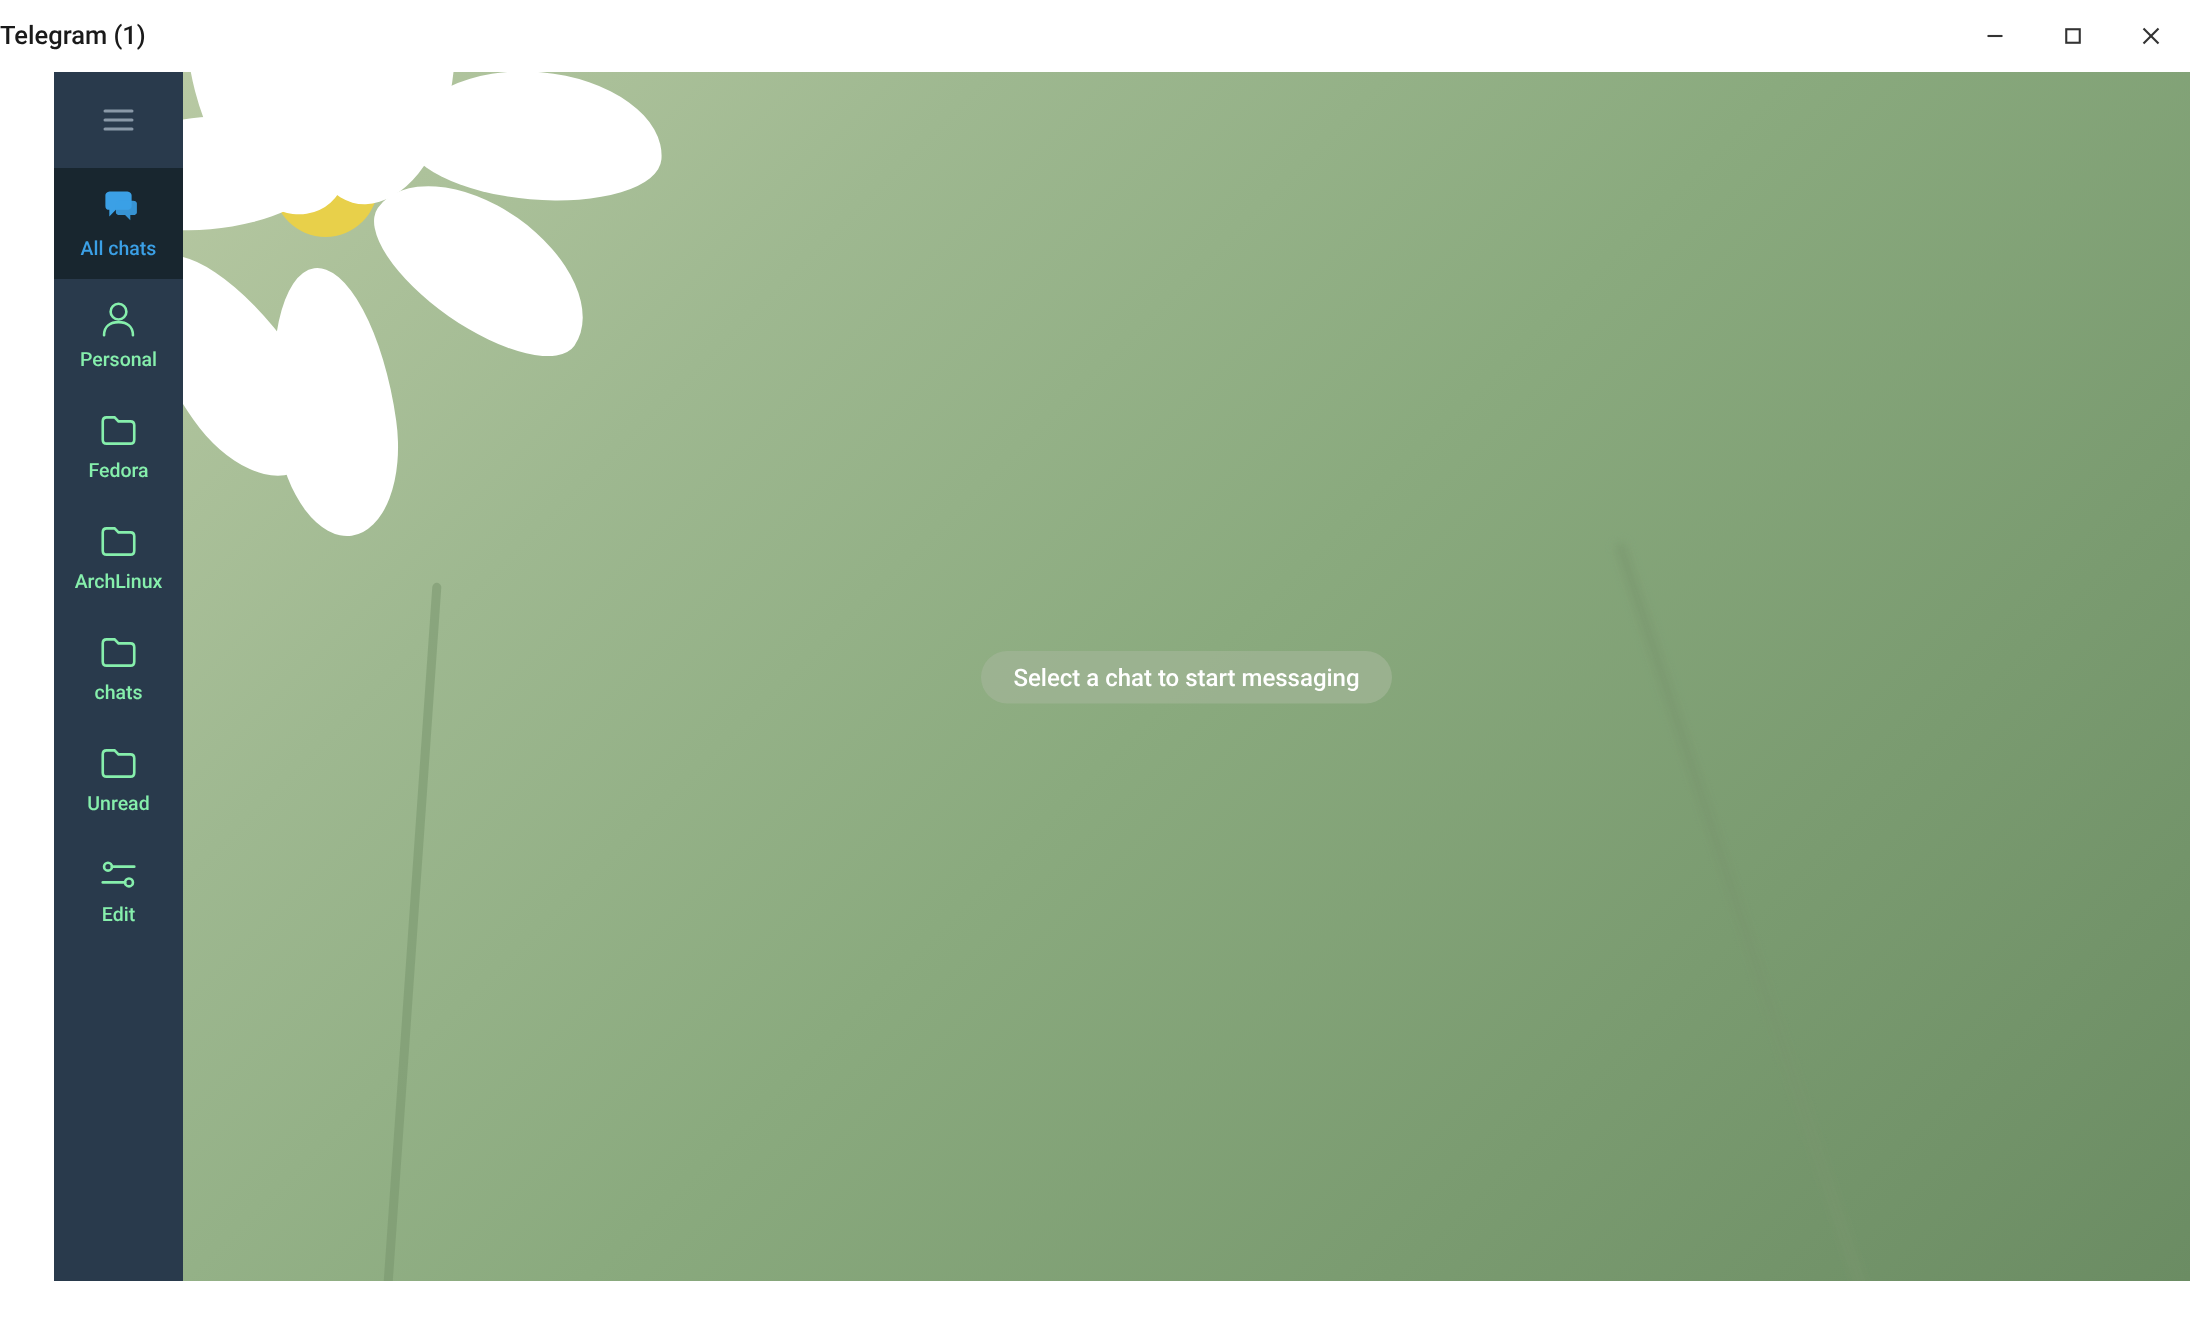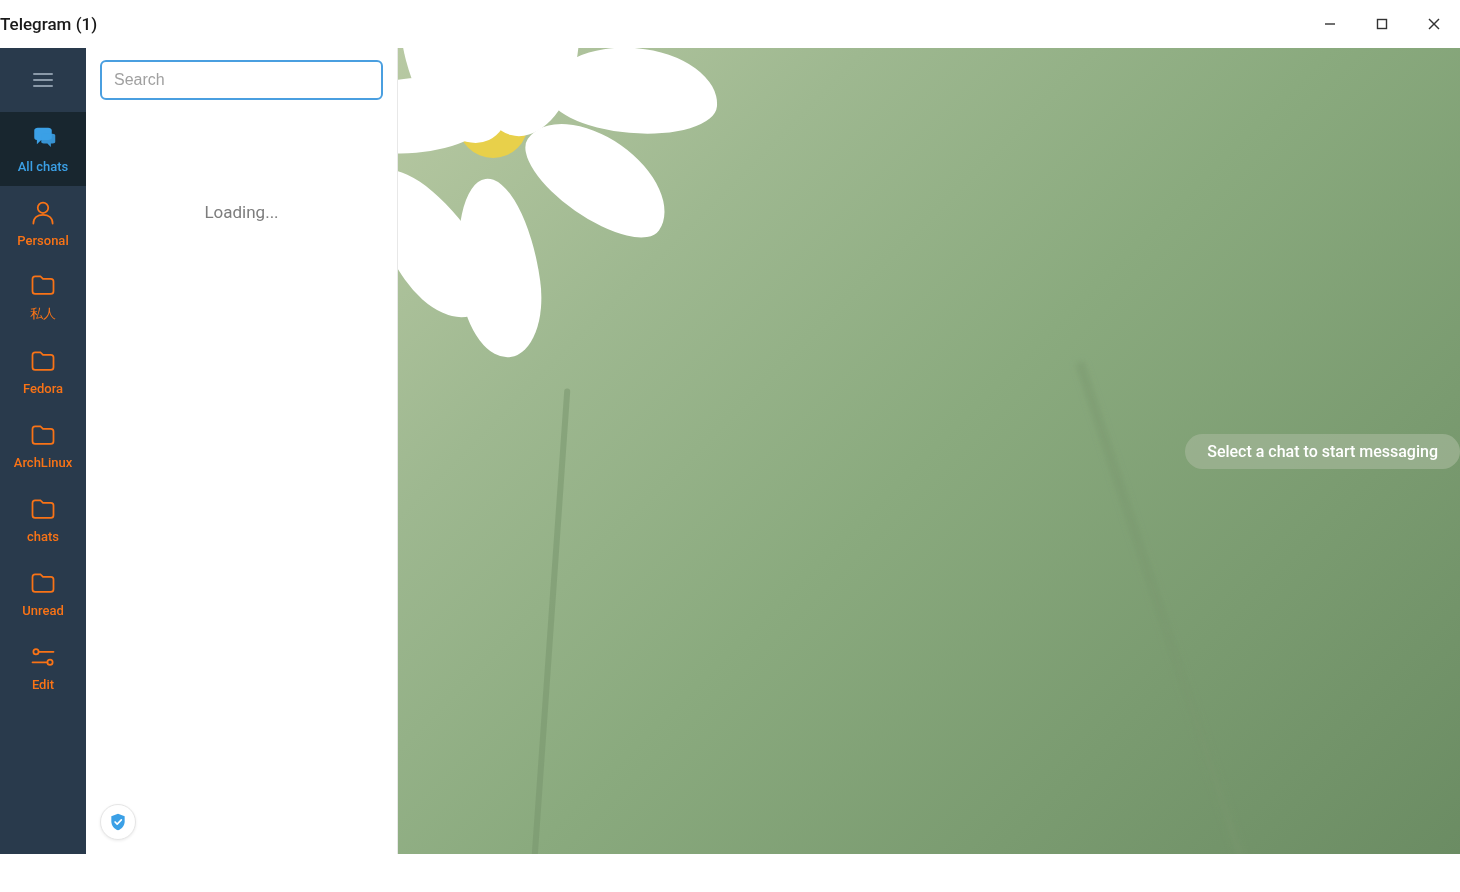--- a/index.html
+++ b/index.html
@@ -53,39 +53,40 @@
   display: flex;
   min-height: 0;
 }
 .sidebar {
   width: 86px;
   min-width: 86px;
   background: #293a4c;
   display: flex;
   flex-direction: column;
   color: #8a99a8;
+  margin-left: 36px;
 }
 .menu-btn {
   height: 64px;
   display: flex;
   align-items: center;
   justify-content: center;
   cursor: pointer;
   color: #8a99a8;
 }
 .menu-btn svg { width: 24px; height: 24px; }
 .folder-item {
   height: 74px;
   display: flex;
   flex-direction: column;
   align-items: center;
   justify-content: center;
   gap: 6px;
   cursor: pointer;
-  color: #f97316;
+  color: #86efac;
 }
 .folder-item.active {
   background: #18262f;
   color: #3ba0e6;
 }
 .folder-item svg { width: 28px; height: 28px; }
 .folder-label {
   font-size: 13px;
   font-weight: 500;
   text-align: center;
@@ -135,21 +136,21 @@
   box-shadow: 0 1px 3px rgba(0,0,0,0.08);
 }
 .verified-badge svg { width: 20px; height: 20px; }
 .chat-area {
   flex: 1;
   position: relative;
   background: linear-gradient(135deg, #b8c9a3 0%, #9eb890 25%, #8aaa7e 50%, #7a9b70 75%, #6b8c63 100%);
   overflow: hidden;
   display: flex;
   align-items: center;
-  justify-content: flex-end;
+  justify-content: center;
 }
 .bg-flowers {
   position: absolute;
   inset: 0;
 }
 .flower {
   position: absolute;
 }
 .petal {
   position: absolute;
@@ -234,26 +235,20 @@
       </div>
 
       <div class="folder-item">
         <svg viewBox="0 0 32 32">
           <circle cx="16" cy="10" r="6" fill="none" stroke="currentColor" stroke-width="2"></circle>
           <path d="M5 28 C5 21 10 18 16 18 C22 18 27 21 27 28" fill="none" stroke="currentColor" stroke-width="2" stroke-linecap="round"></path>
         </svg>
         <span class="folder-label">Personal</span>
       </div>
 
-      <div class="folder-item">
-        <svg viewBox="0 0 32 32">
-          <path d="M4 9 C4 7 5 6 7 6 L13 6 L16 9 L25 9 C27 9 28 10 28 12 L28 23 C28 25 27 26 25 26 L7 26 C5 26 4 25 4 23 Z" fill="none" stroke="currentColor" stroke-width="2"></path>
-        </svg>
-        <span class="folder-label">私人</span>
-      </div>
 
 
 
       <div class="folder-item">
         <svg viewBox="0 0 32 32">
           <path d="M4 9 C4 7 5 6 7 6 L13 6 L16 9 L25 9 C27 9 28 10 28 12 L28 23 C28 25 27 26 25 26 L7 26 C5 26 4 25 4 23 Z" fill="none" stroke="currentColor" stroke-width="2"></path>
         </svg>
         <span class="folder-label">Fedora</span>
       </div>
 
@@ -282,32 +277,20 @@
         <svg viewBox="0 0 32 32">
           <circle cx="8" cy="10" r="3" fill="none" stroke="currentColor" stroke-width="2"></circle>
           <line x1="11" y1="10" x2="28" y2="10" stroke="currentColor" stroke-width="2" stroke-linecap="round"></line>
           <circle cx="24" cy="22" r="3" fill="none" stroke="currentColor" stroke-width="2"></circle>
           <line x1="4" y1="22" x2="21" y2="22" stroke="currentColor" stroke-width="2" stroke-linecap="round"></line>
         </svg>
         <span class="folder-label">Edit</span>
       </div>
     </div>
 
-    <div class="chatlist">
-      <div class="search-wrap">
-        <input class="search-input" type="text" placeholder="Search" style="">
-      </div>
-      <div class="loading-text">Loading...</div>
-      <div class="verified-badge">
-        <svg viewBox="0 0 24 24">
-          <path d="M12 2 L4 5 L4 11 C4 16 7 20 12 22 C17 20 20 16 20 11 L20 5 Z" fill="#3ba0e6"></path>
-          <path d="M8.5 12 L11 14.5 L16 9.5" fill="none" stroke="#fff" stroke-width="2" stroke-linecap="round" stroke-linejoin="round"></path>
-        </svg>
-      </div>
-    </div>
 
     <div class="chat-area">
       <div class="bg-flowers">
 
         <div class="flower flower-left">
           <div class="center" style="left:90px; top:100px; width:70px; height:70px; background:#e8d04a;"></div>
           <div class="petal" style="left:40px;  top:-10px; width:90px; height:170px; transform:rotate(-25deg);"></div>
           <div class="petal" style="left:120px; top:-20px; width:90px; height:170px; transform:rotate(15deg);"></div>
           <div class="petal" style="left:180px; top:60px;  width:170px; height:85px; transform:rotate(5deg);"></div>
           <div class="petal" style="left:150px; top:150px; width:160px; height:80px; transform:rotate(35deg);"></div>

